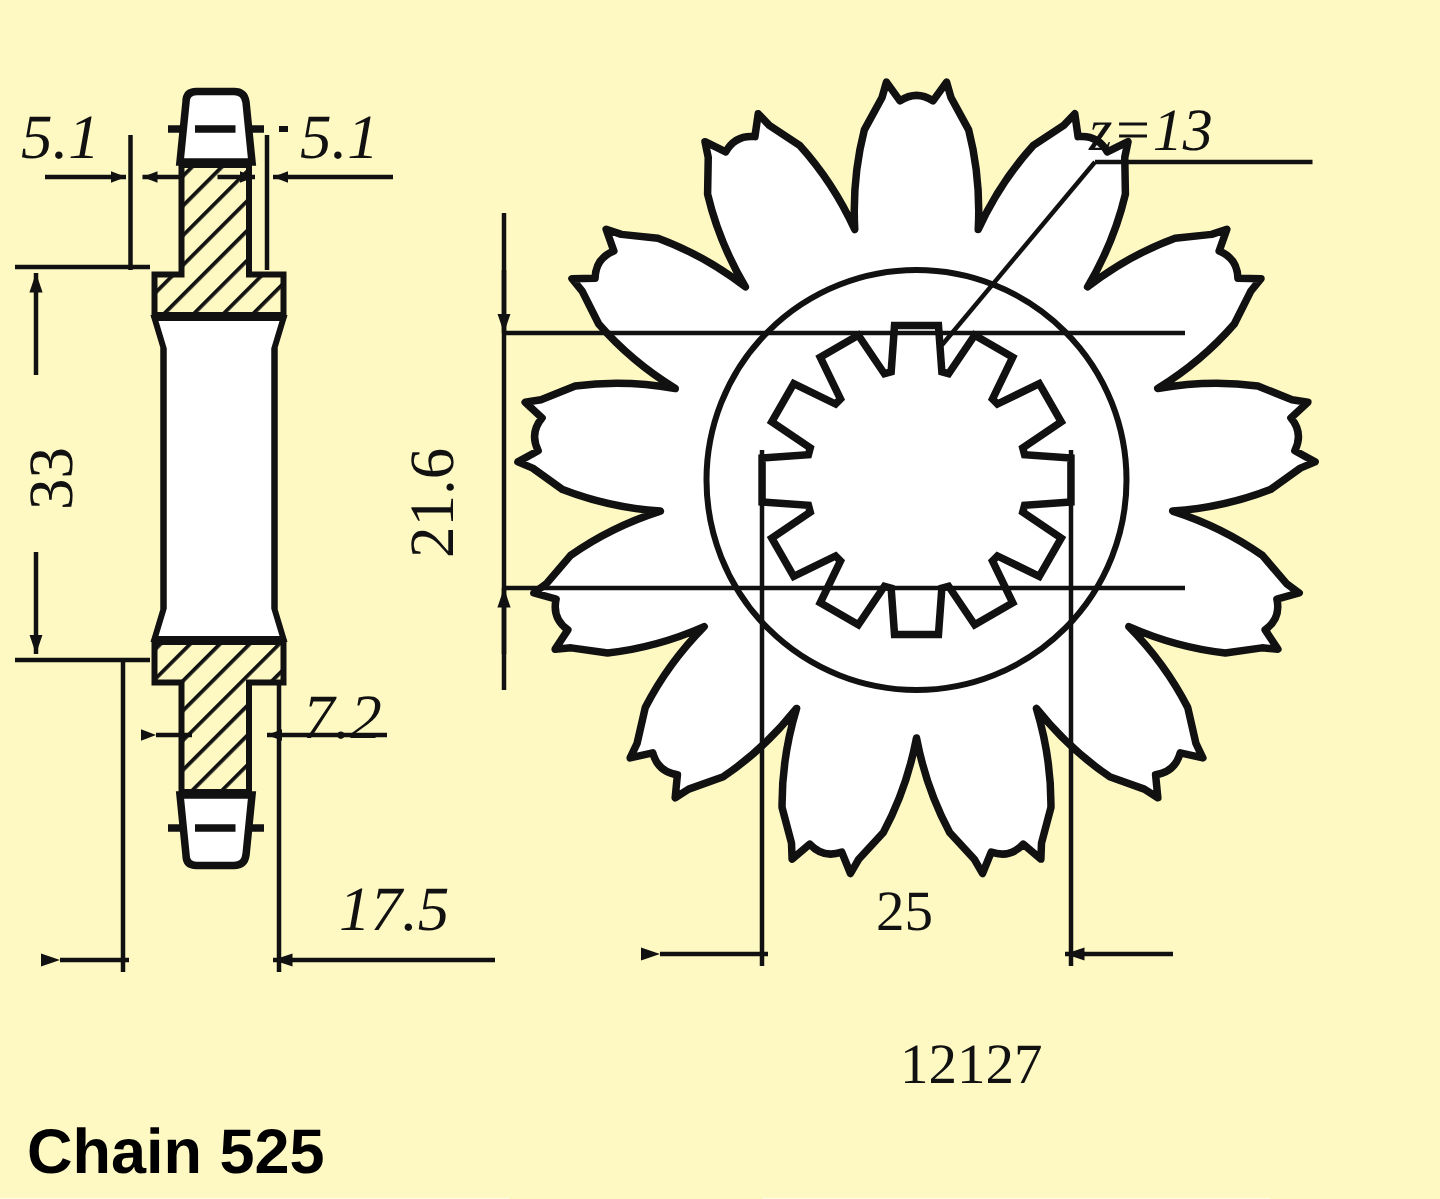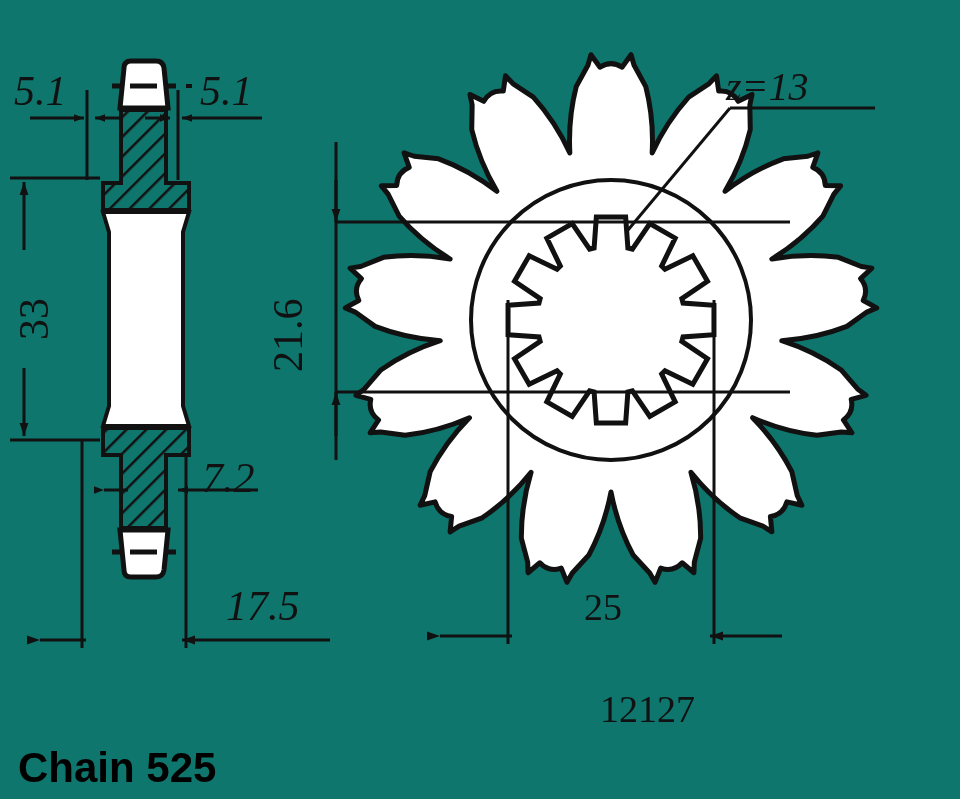--- a/index.html
+++ b/index.html
@@ -4,21 +4,21 @@
 <style>
   html, body {
     margin: 0;
     padding: 0;
     background: #ffffff;
   }
   #page {
     position: relative;
     width: 960px;
     height: 799px;
-    background: #0f766e;
+    background: #fef9c3;
     overflow: hidden;
     font-family: "Liberation Sans", sans-serif;
   }
   svg.drawing {
     position: absolute;
     left: 0;
     top: 0;
     width: 960px;
     height: 799px;
   }

